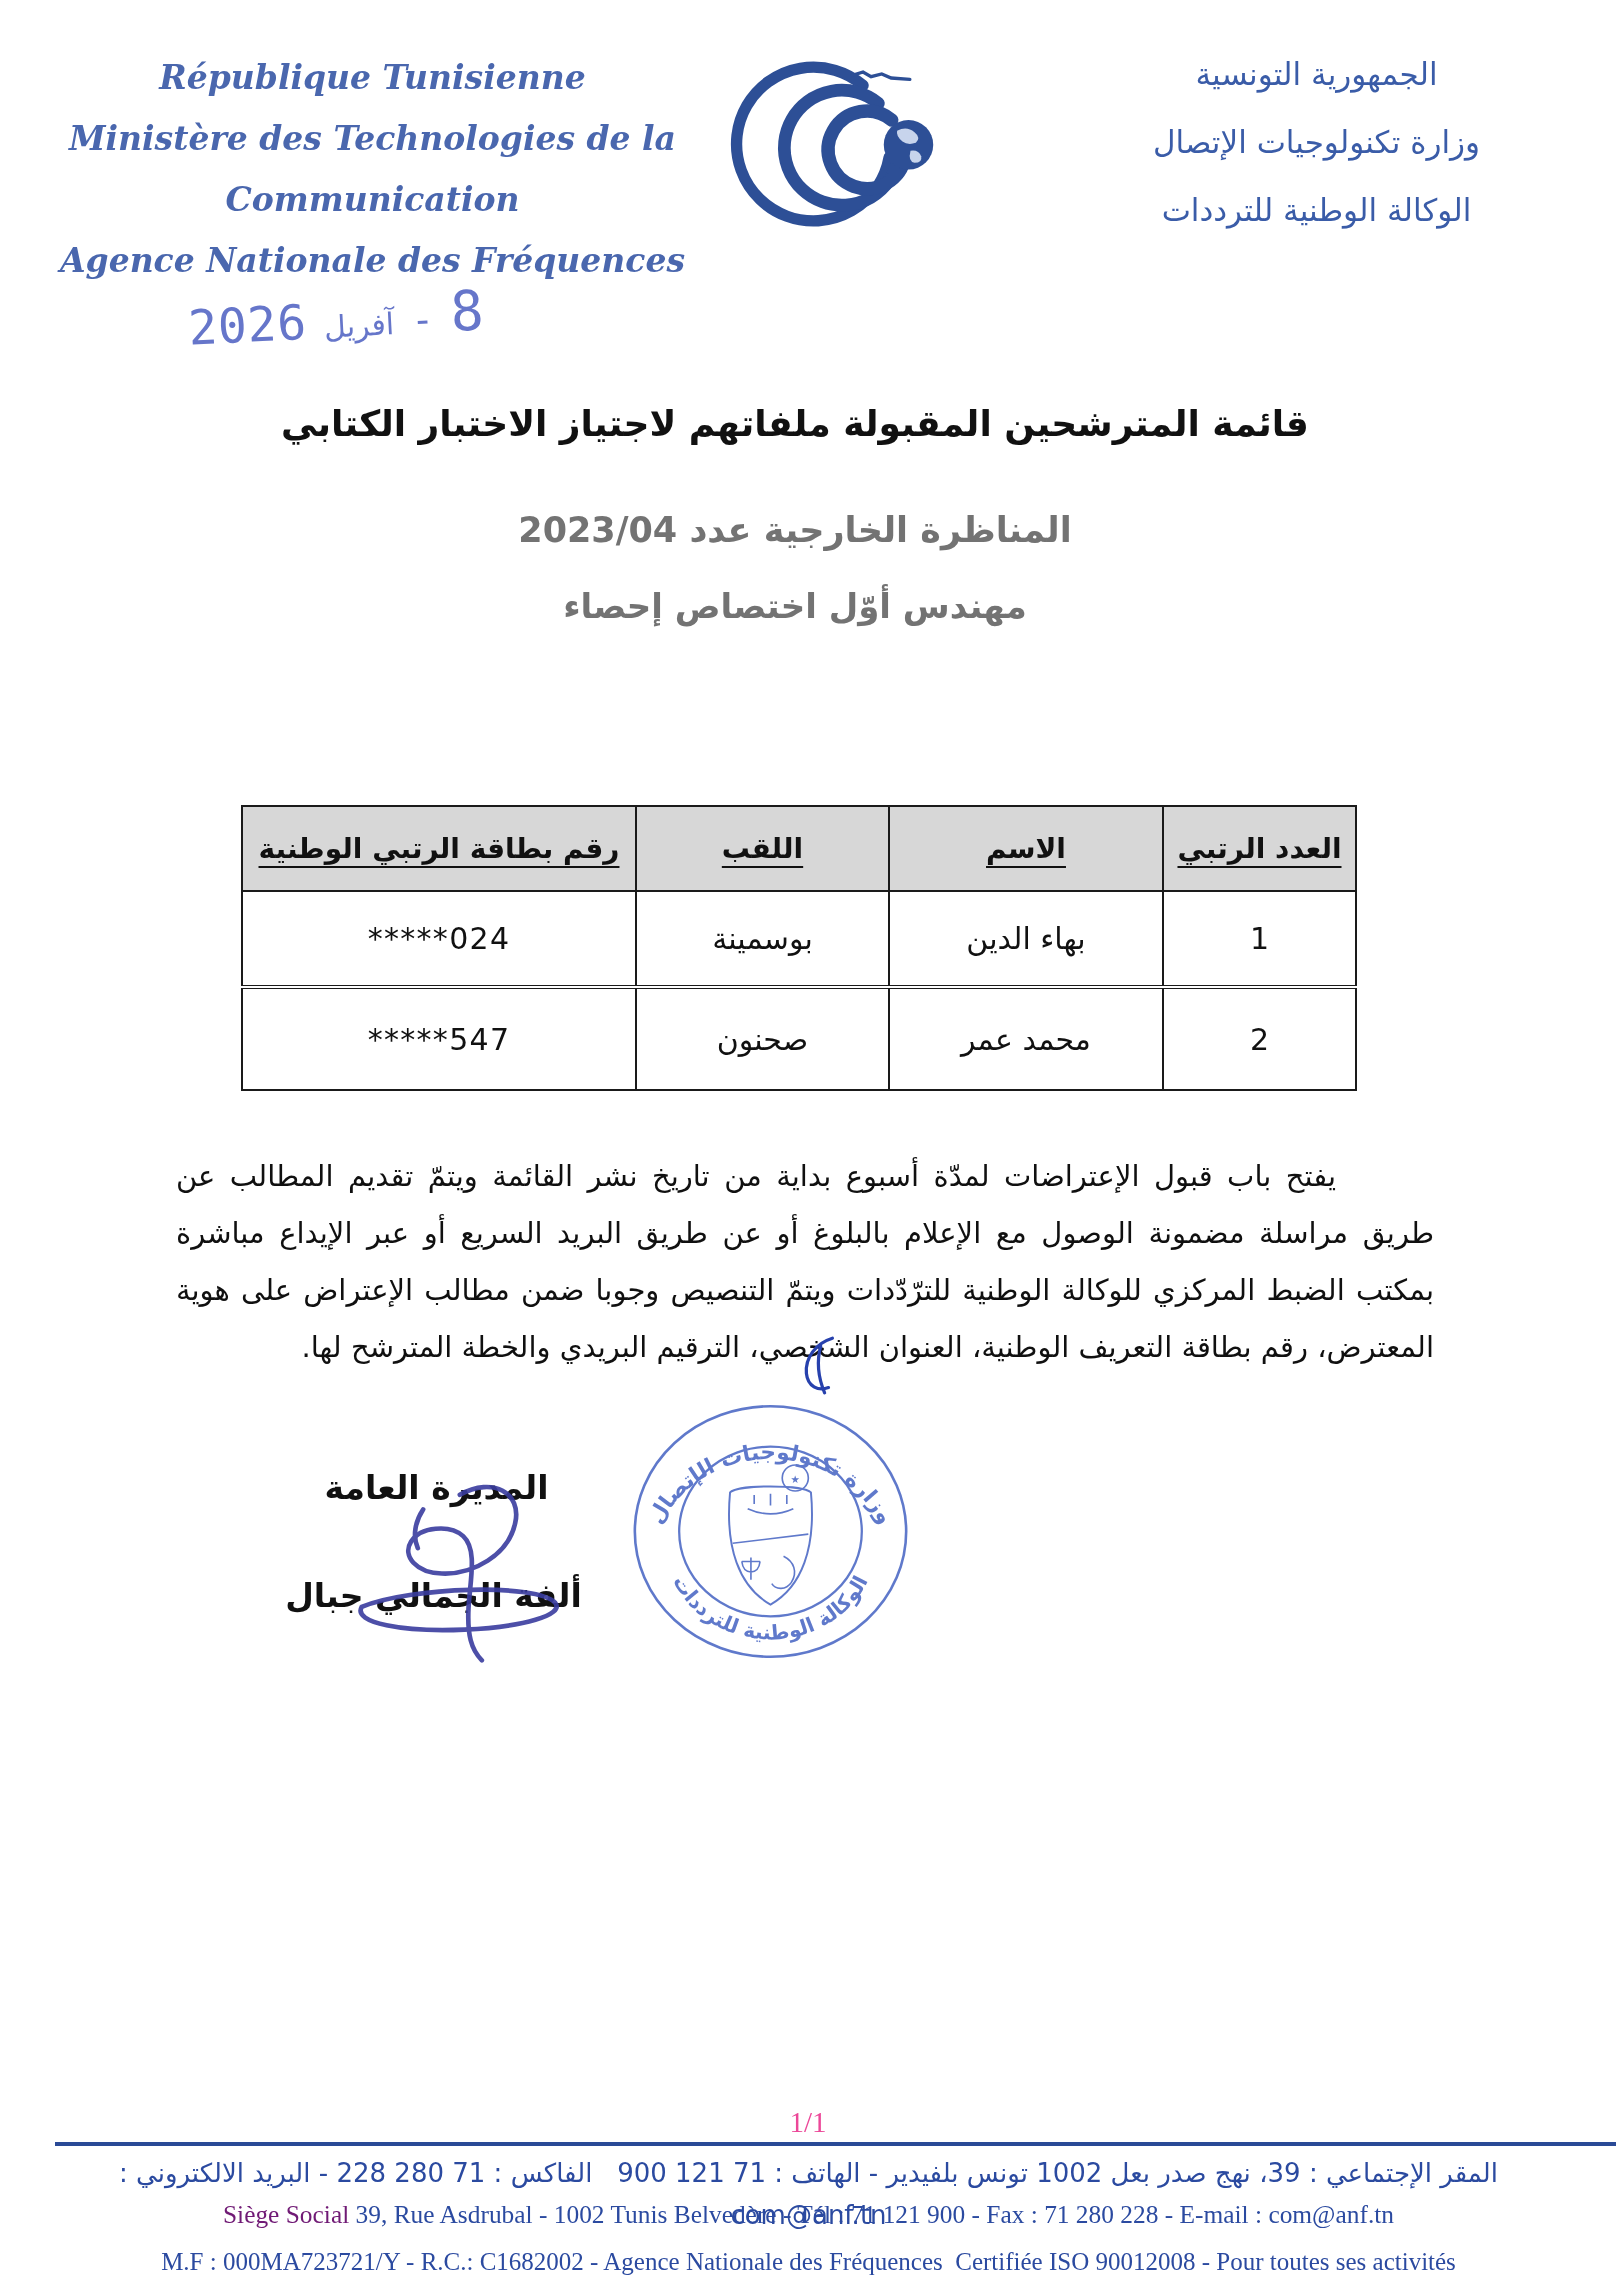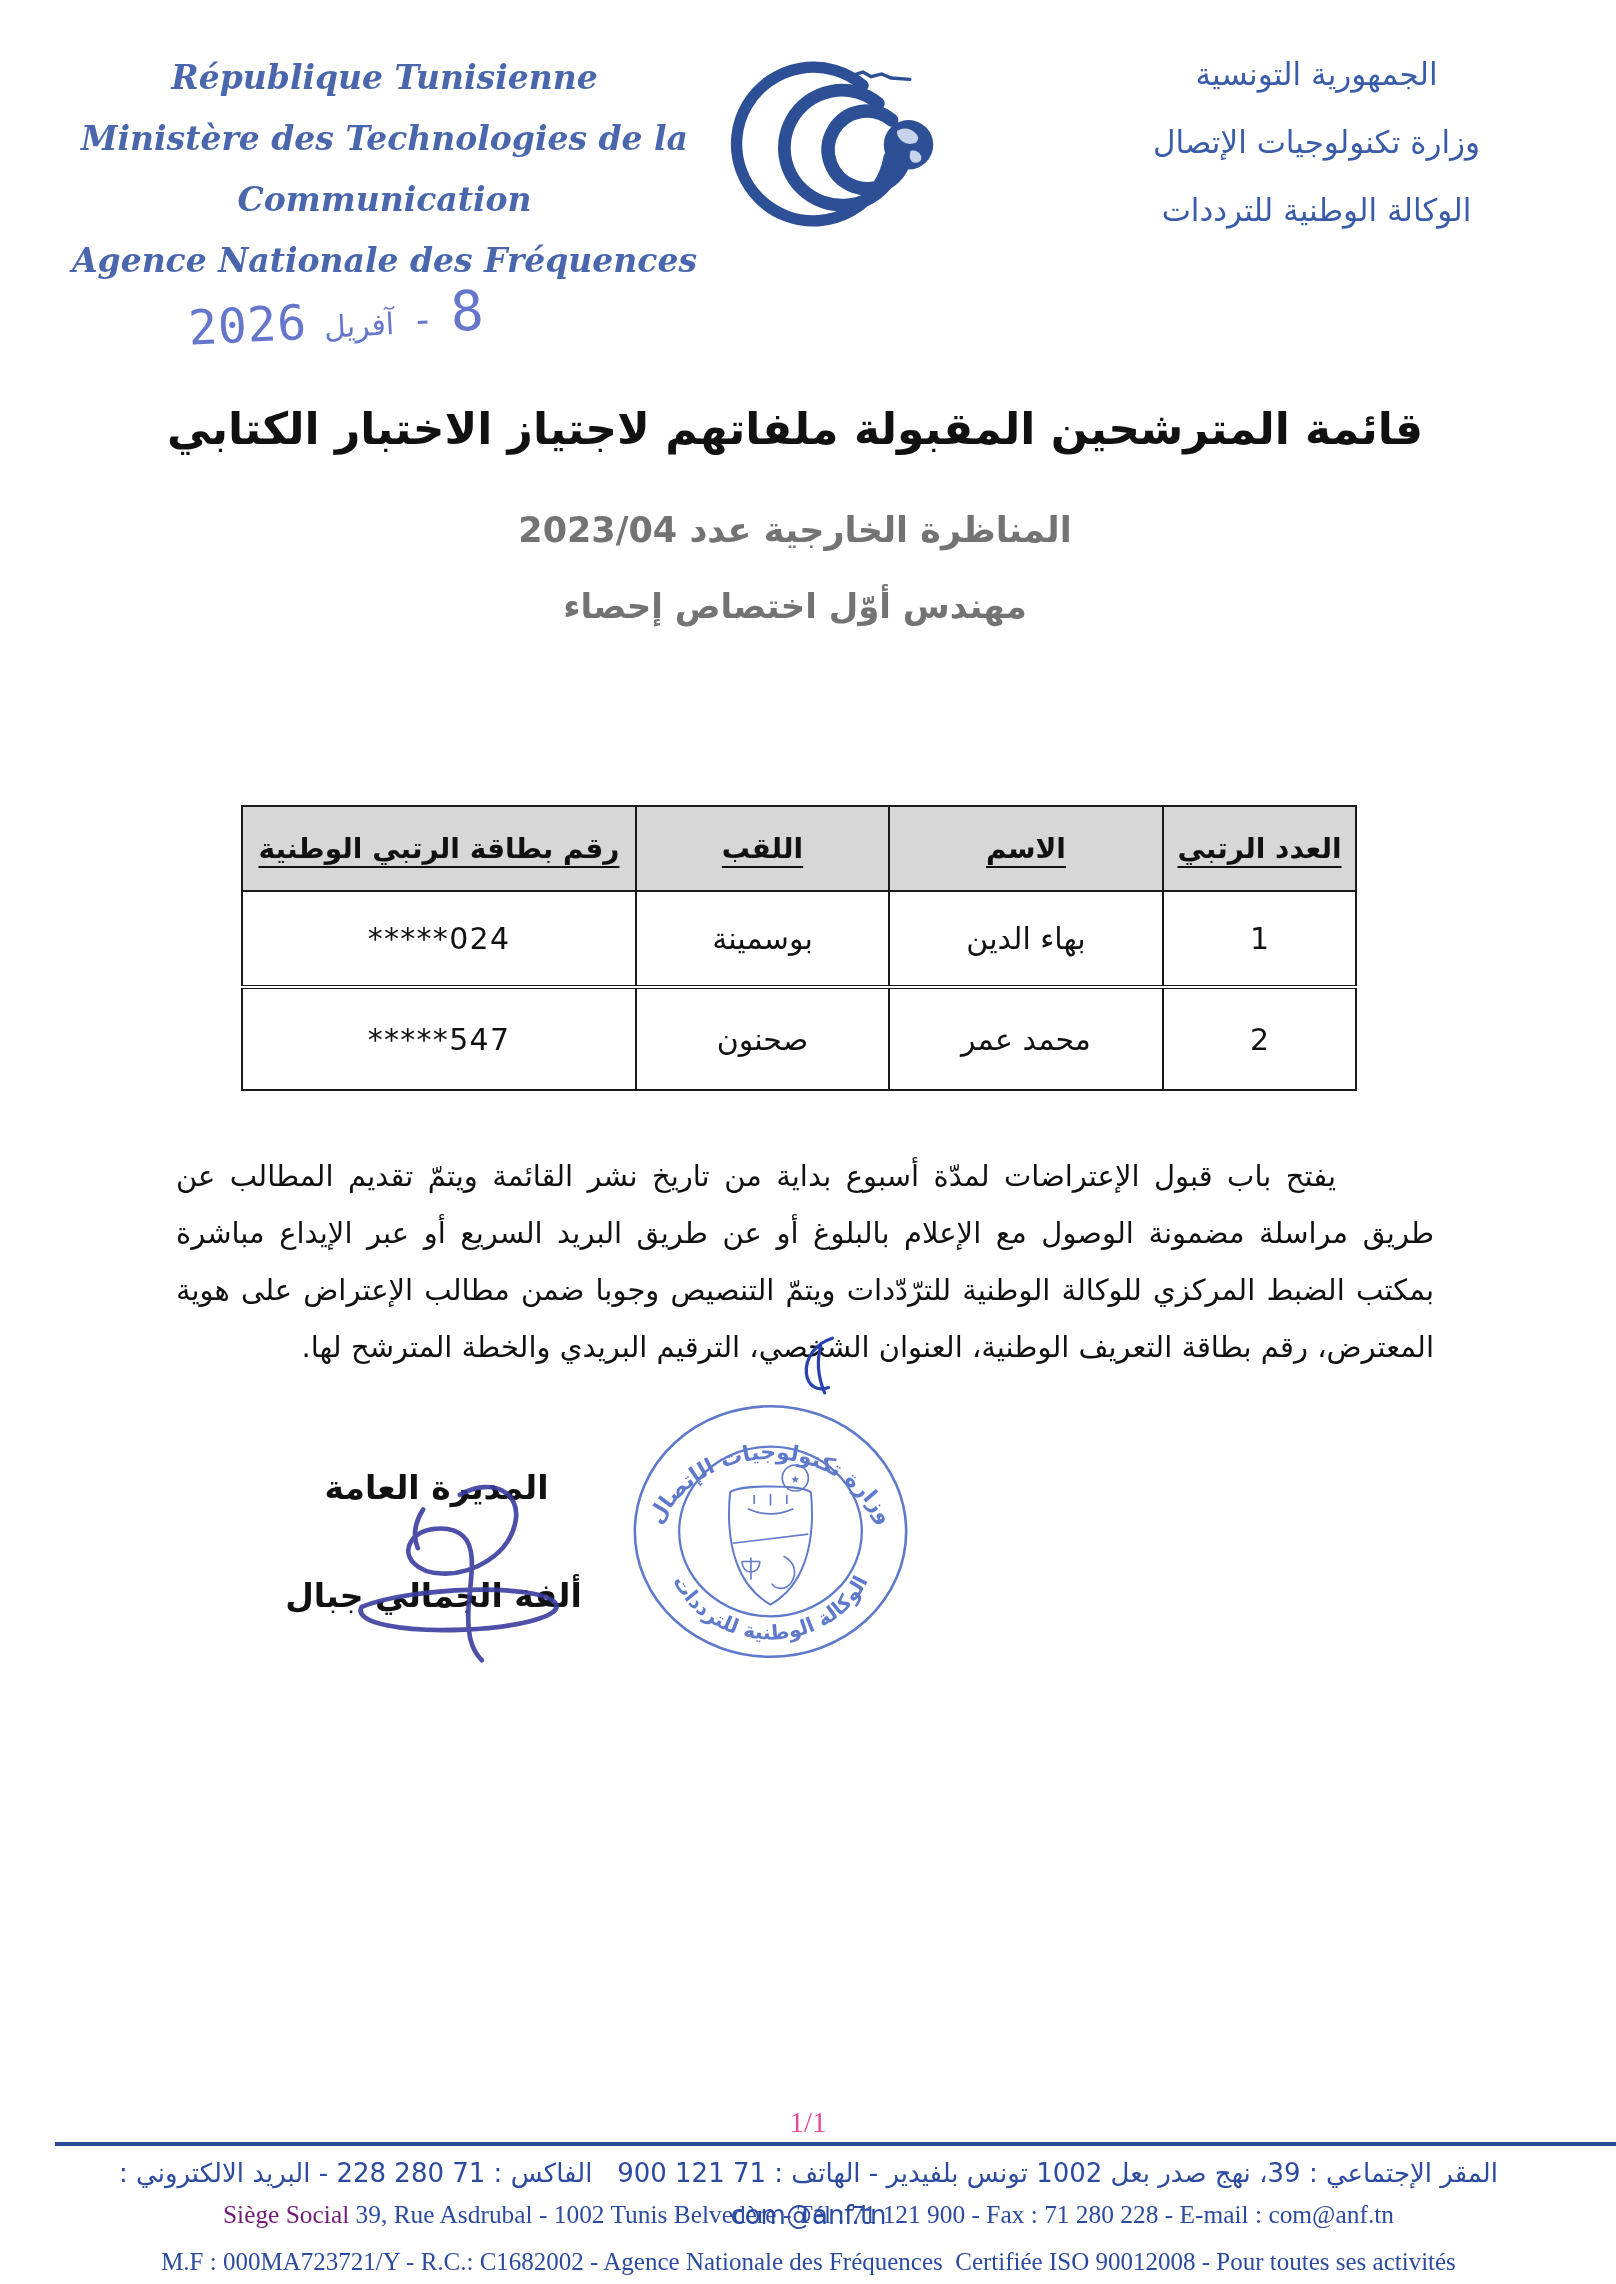--- a/index.html
+++ b/index.html
@@ -1,38 +1,38 @@
 <!DOCTYPE html>
 <html lang="ar" style="font-size:10.4px"><head>
 <meta charset="utf-8">
 <style>
   html,body{margin:0;padding:0;background:#e8e8e8;}
   .page{position:relative;width:1616px;height:2284px;background:#ffffff;margin:0 auto;
         font-family:"DejaVu Sans",sans-serif;color:#151515;overflow:hidden;}
 
   
-  .hdr-fr{position:absolute;left:36px;top:47px;width:697px;text-align:center;
+  .hdr-fr{position:absolute;left:24px;top:47px;width:697px;text-align:center;
           font-family:"DejaVu Serif",serif;font-style:italic;font-weight:600;
           color:#4a67ae;font-size:33px;line-height:61px;}
   .hdr-ar{position:absolute;left:1111px;top:40px;width:411px;text-align:center;direction:rtl;
           color:#3a5ca8;font-size:31px;font-weight:normal;line-height:68px;}
   .logo{position:absolute;left:720px;top:60px;width:254px;height:175px;}
 
   
   .date-stamp{position:absolute;left:188px;top:285px;width:339px;display:flex;direction:ltr;
               align-items:baseline;gap:17px;color:#5a6bc6;opacity:.92;
               transform:rotate(-3deg);font-family:"DejaVu Sans Mono",monospace;}
   .ds-year{font-size:48px;letter-spacing:0.7px;}
   .ds-month{font-size:30px;font-family:"DejaVu Sans",sans-serif;}
   .ds-dash{font-size:38px;}
   .ds-day{font-size:55px;}
 
   
   .doc-title{position:absolute;left:163px;top:403px;width:1264px;text-align:center;direction:rtl;
-             font-size:44px;font-weight:bold;color:#111;margin:0;}
+             font-size:36px;font-weight:bold;color:#111;margin:0;}
   .sub{position:absolute;left:163px;width:1264px;text-align:center;direction:rtl;
        font-weight:bold;color:#737373;}
   .sub1{top:510px;font-size:35px;}
   .sub2{top:586px;font-size:34px;}
   .sub3{top:662px;font-size:34px;}
 
   
   table.cands{position:absolute;left:241px;top:805px;width:1114px;border-collapse:collapse;
               table-layout:fixed;direction:rtl;font-size:30px;color:#111;}
   table.cands,.cands th,.cands td{border:2px solid #1a1a1a;}

